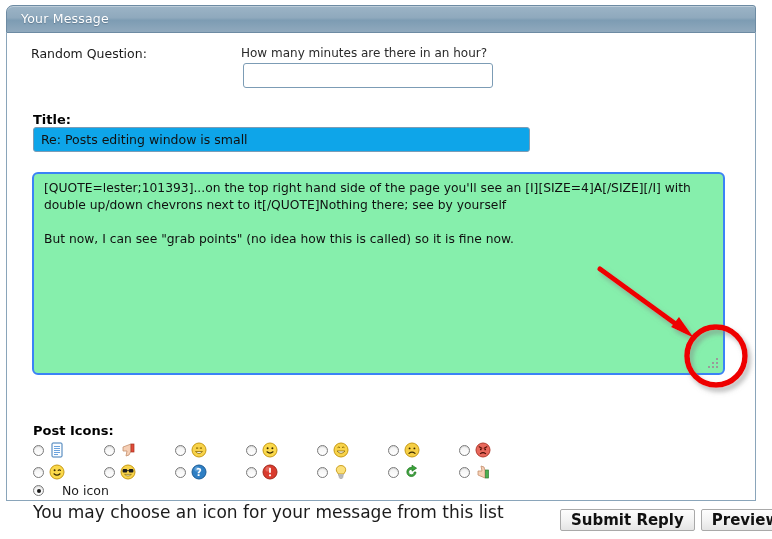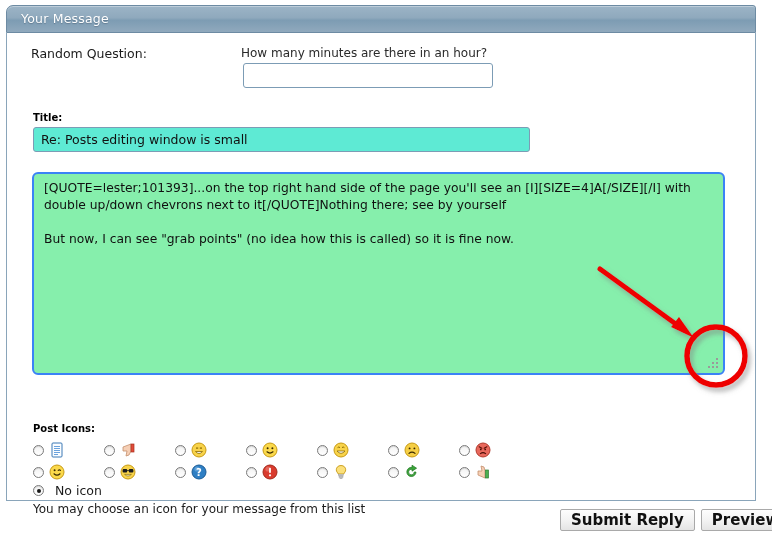--- a/index.html
+++ b/index.html
@@ -64,21 +64,21 @@
 
   
   .label-plain {
     position: absolute;
     font-size: 12.5px;
     color: #1b1b1b;
     white-space: nowrap;
   }
   .label-bold {
     position: absolute;
-    font-size: 10px;
+    font-size: 13px;
     color: #000000;
     font-weight: bold;
     white-space: nowrap;
   }
   .question-label { left: 24px; top: 13px; }
   .question-text {
     left: 234px; top: 13px;
     color: #2a2a2a;
     font-size: 12px;
   }
@@ -99,21 +99,21 @@
   }
 
   
   .title-label { left: 26px; top: 79px; }
   .title-input {
     position: absolute;
     left: 26px;
     top: 94px;
     width: 497px;
     height: 25px;
-    background: #5eead4;
+    background: #0ea5e9;
     border: 1px solid #7c9cb5;
     border-radius: 3px;
     padding: 2px 7px;
     font-family: "DejaVu Sans", "Liberation Sans", sans-serif;
     font-size: 12.5px;
     color: #111;
     outline: none;
   }
 
   
@@ -198,32 +198,32 @@
     flex: 0 0 auto;
     display: block;
   }
 
   .noicon-row {
     position: absolute;
     left: 26px;
     top: 450px;
     display: flex;
     align-items: center;
-    gap: 11px;
+    gap: 18px;
     text-align: center;
   }
   .noicon-label {
     font-size: 12.5px;
     color: #1b1b1b;
   }
   .hint-text {
     position: absolute;
     left: 26px;
     top: 469px;
-    font-size: 12px;
+    font-size: 17px;
     color: #1b1b1b;
     white-space: nowrap;
   }
 
   
   .btn-row {
     position: absolute;
     left: 560px;
     top: 509px;
     display: flex;

